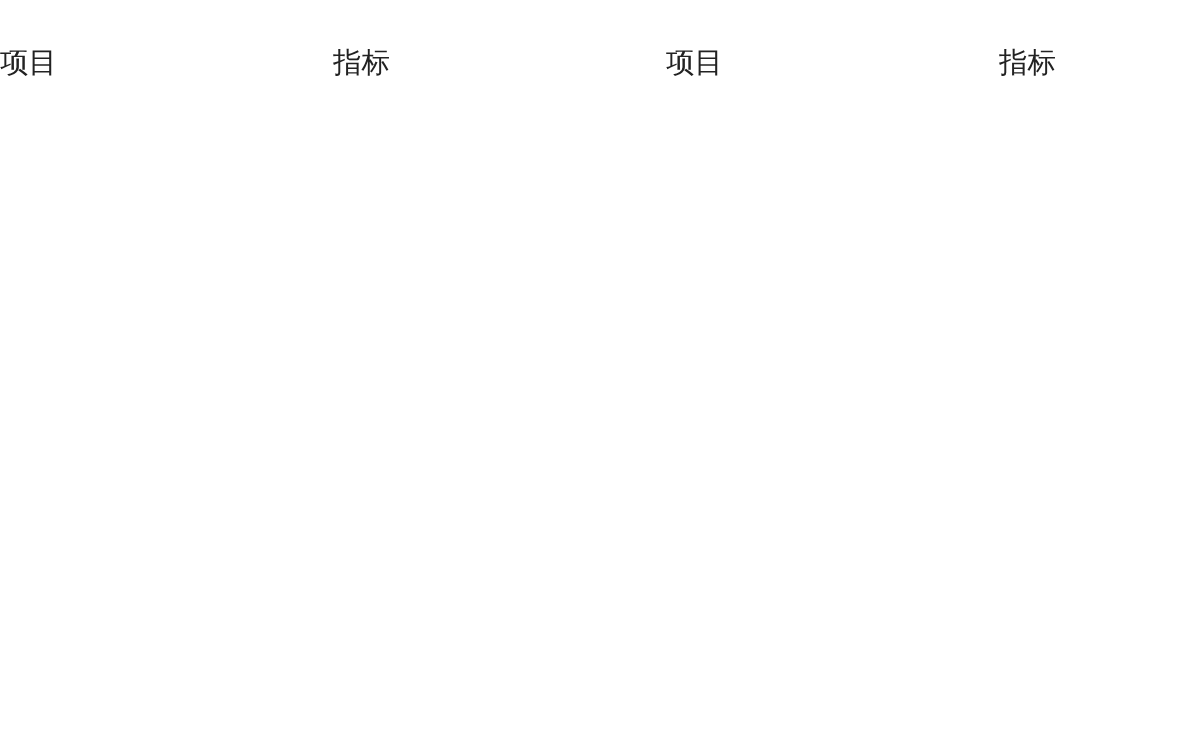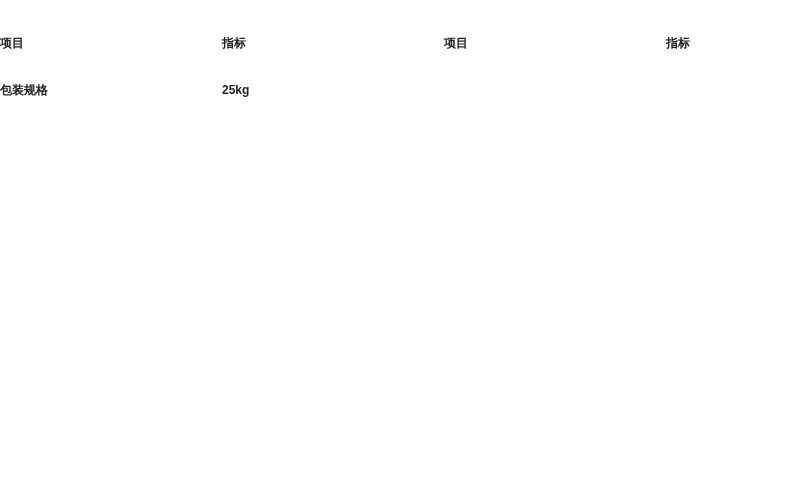--- a/index.html
+++ b/index.html
@@ -28,22 +28,22 @@
     border-collapse: collapse;
     table-layout: fixed;
   }
   .spec-table col.c1 { width: 222px; }
   .spec-table col.c2 { width: 222px; }
   .spec-table col.c3 { width: 222px; }
   .spec-table col.c4 { width: 134px; }
   .spec-table td, .spec-table th {
     text-align: left;
     vertical-align: top;
-    font-weight: bold;
-    font-size: 12px;
+    font-weight: normal;
+    font-size: 19px;
     line-height: 18px;
     padding: 0 0 28px 0;
     color: #222222;
   }
   .spec-table th {
     padding-bottom: 29px;
   }
   .pad-l1 { padding-left: 36px; }
   .pad-l2 { padding-left: 40px; }
   .pad-l3 { padding-left: 36px; }
@@ -66,22 +66,16 @@
     </colgroup>
     <thead>
       <tr>
         <th class="pad-l1">项目</th>
         <th class="pad-l2">指标</th>
         <th class="pad-l3">项目</th>
         <th class="pad-l4">指标</th>
       </tr>
     </thead>
     <tbody>
-      <tr>
-        <td class="pad-l1">包装规格</td>
-        <td class="pad-l2">25kg</td>
-        <td class="pad-l3 empty-cell"></td>
-        <td class="pad-l4 empty-cell"></td>
-      </tr>
     </tbody>
   </table>
 
 </div>
 
 </body></html>

